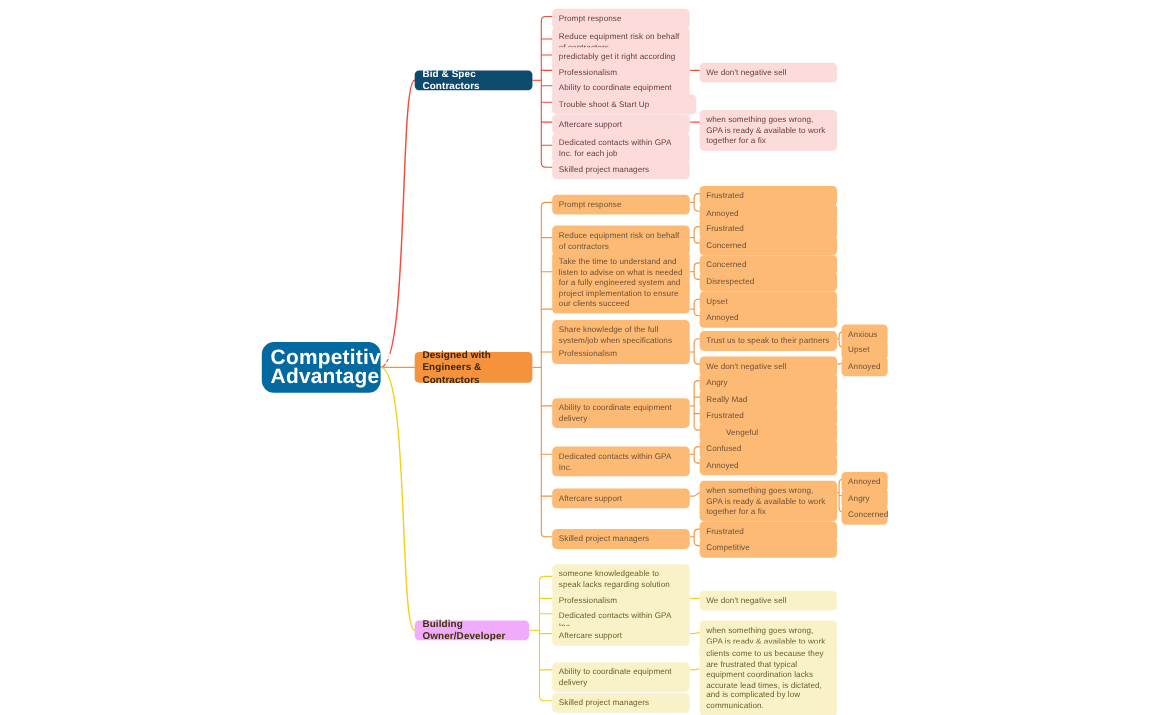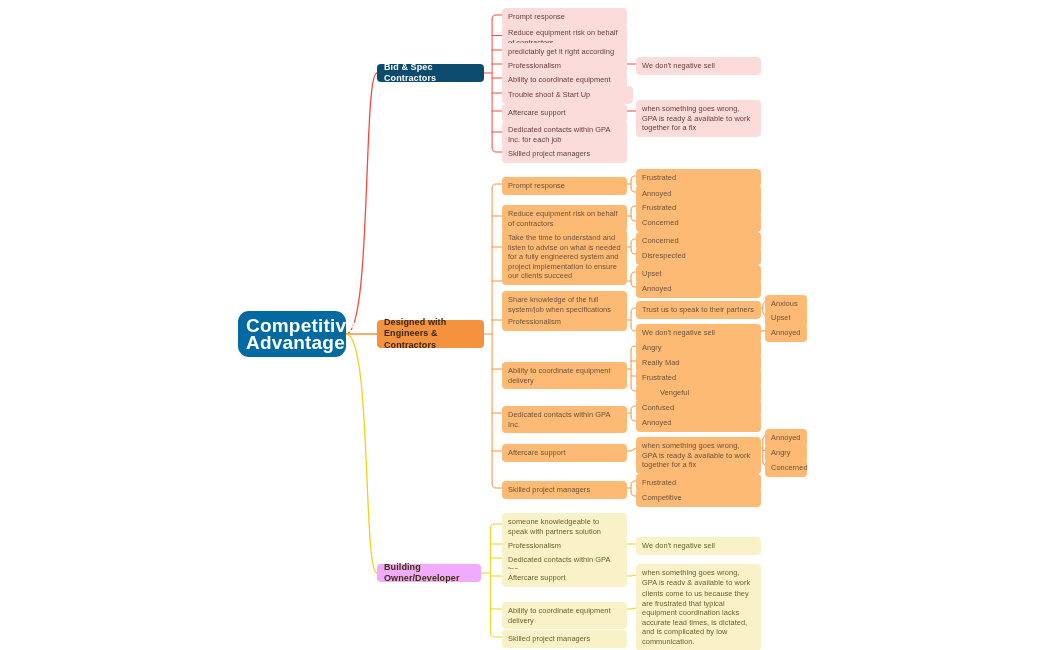--- a/index.html
+++ b/index.html
@@ -273,21 +273,21 @@
       <div class="node leaf orange" style="left: 636px; top: 474px; width: 125px; min-height: 14px;">
         <span class="txt">Frustrated</span>
       </div>
       <div class="node leaf orange" style="left: 636px; top: 489px; width: 125px; min-height: 14px;">
         <span class="txt">Competitive</span>
       </div>
       <div class="node branch yellow" style="left: 377px; top: 564px; width: 104px; min-height: 18px; height: 18px;">
         <span class="txt">Building Owner/Developer</span>
       </div>
       <div class="node leaf yellow" style="left: 502px; top: 513px; width: 125px; min-height: 22px;">
-        <span class="txt">someone knowledgeable to speak with partners solution</span>
+        <span class="txt">someone knowledgeable to speak lacks regarding solution</span>
       </div>
       <div class="node leaf yellow" style="left: 502px; top: 537px; width: 125px; min-height: 14px;">
         <span class="txt">Professionalism</span>
       </div>
       <div class="node leaf yellow" style="left: 636px; top: 537px; width: 125px; min-height: 14px;">
         <span class="txt">We don't negative sell</span>
       </div>
       <div class="node leaf yellow" style="left: 502px; top: 551px; width: 125px; min-height: 14px;">
         <span class="txt">Dedicated contacts within GPA Inc.</span>
       </div>

